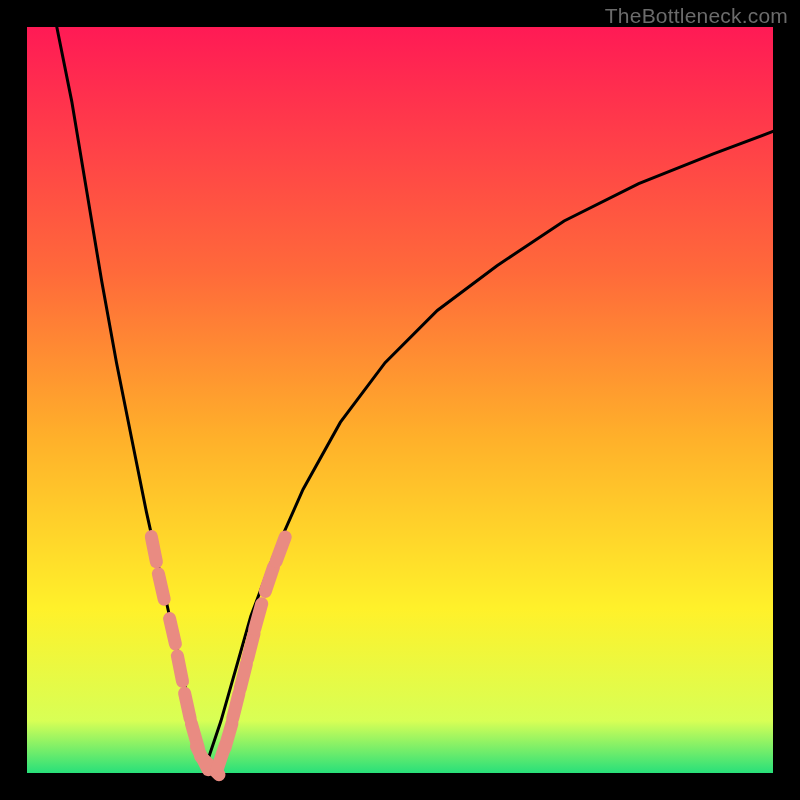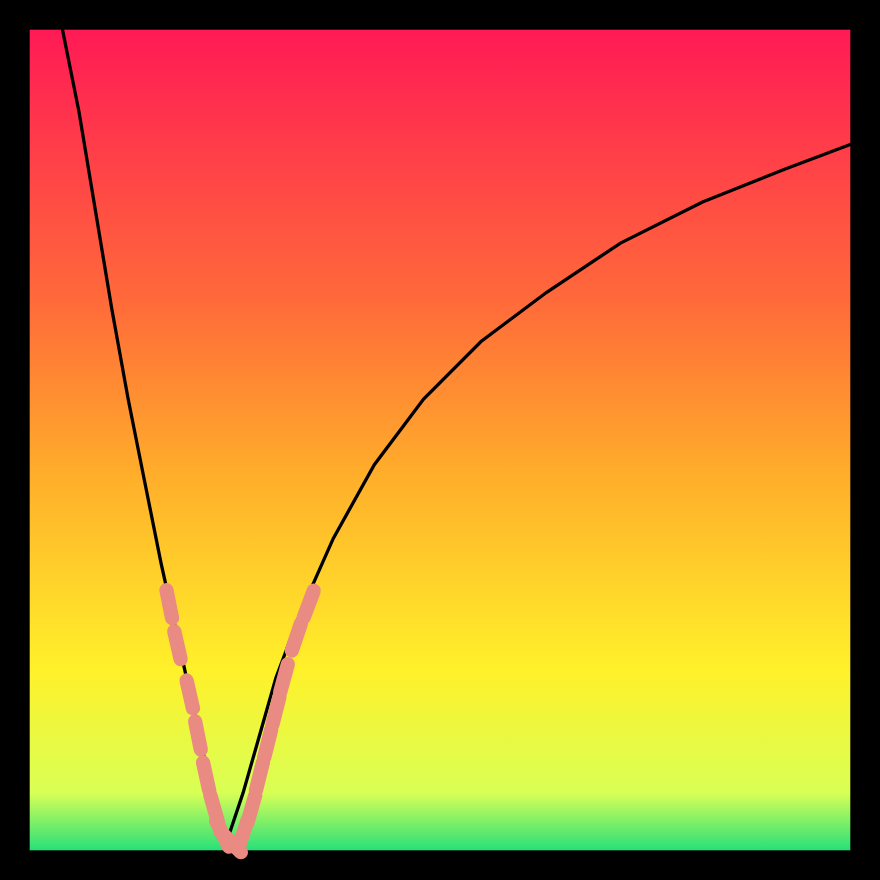--- a/index.html
+++ b/index.html
@@ -67,13 +67,14 @@
       <line x1="200.6" y1="756.3" x2="219.0" y2="774.7" stroke="#e98b82" stroke-width="13" stroke-linecap="round"></line>
       <line x1="216.8" y1="770.4" x2="225.1" y2="745.7" stroke="#e98b82" stroke-width="13" stroke-linecap="round"></line>
       <line x1="224.8" y1="748.2" x2="232.0" y2="723.2" stroke="#e98b82" stroke-width="13" stroke-linecap="round"></line>
       <line x1="232.7" y1="718.5" x2="239.0" y2="693.2" stroke="#e98b82" stroke-width="13" stroke-linecap="round"></line>
       <line x1="240.2" y1="688.6" x2="246.5" y2="663.4" stroke="#e98b82" stroke-width="13" stroke-linecap="round"></line>
       <line x1="247.6" y1="658.8" x2="254.0" y2="633.6" stroke="#e98b82" stroke-width="13" stroke-linecap="round"></line>
       <line x1="254.8" y1="628.9" x2="261.7" y2="603.8" stroke="#e98b82" stroke-width="13" stroke-linecap="round"></line>
       <line x1="265.3" y1="591.4" x2="273.6" y2="566.7" stroke="#e98b82" stroke-width="13" stroke-linecap="round"></line>
       <line x1="276.1" y1="561.4" x2="285.2" y2="537.0" stroke="#e98b82" stroke-width="13" stroke-linecap="round"></line>
     </svg>
+  <div class="watermark">TheBottleneck.com</div>
 </div>
 
 </body></html>

